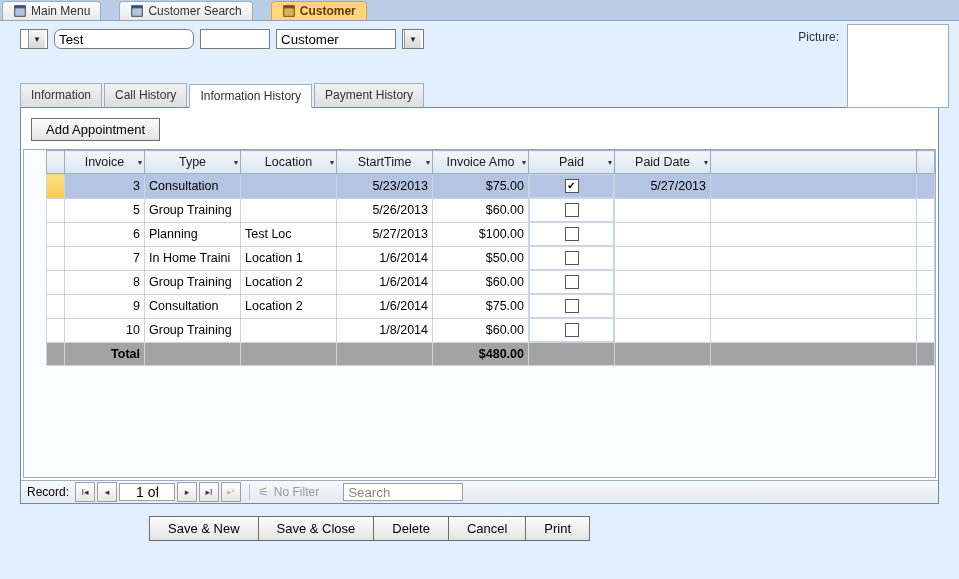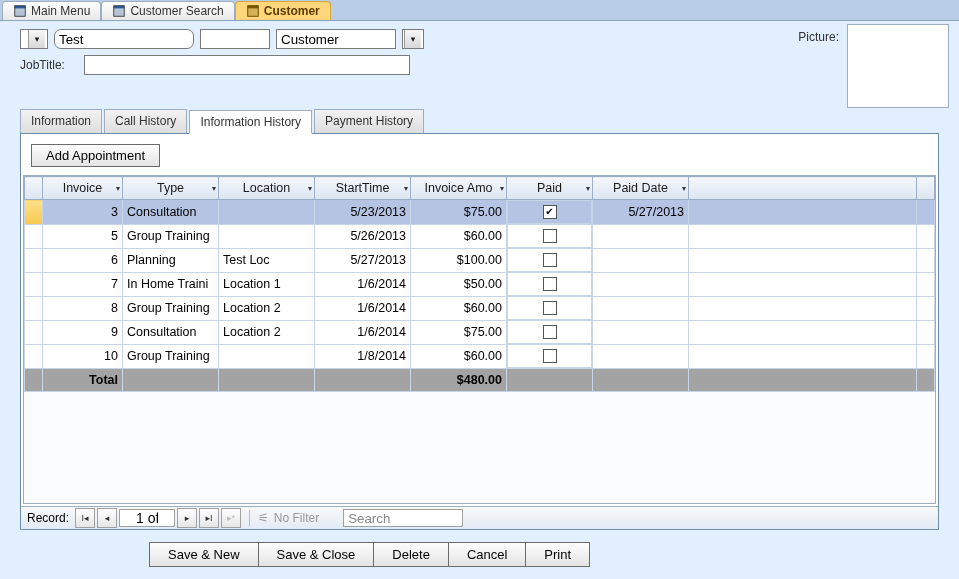--- a/index.html
+++ b/index.html
@@ -1,19 +1,19 @@
 <!DOCTYPE html>
 <html><head>
 <meta charset="utf-8">
 <style>
   html, body { margin: 0; padding: 0; font-family: "Segoe UI", Tahoma, sans-serif; font-size: 12px; background: #e8e2d8; }
   .app { width: 959px; height: 579px; background: #e2efff; position: relative; box-sizing: border-box; }
 
   
-  .window-tabs { display: flex; align-items: flex-end; height: 20px; background: #b9cee6; border-bottom: 1px solid #8ca3bf; padding-left: 2px; gap: 0; }
+  .window-tabs { display: flex; align-items: flex-end; height: 20px; background: #b9cee6; border-bottom: 1px solid #8ca3bf; padding-left: 2px; gap: 18px; }
   .window-tab { display: flex; align-items: center; gap: 4px; padding: 2px 10px; font-size: 12px; border: 1px solid #9baec4; border-bottom: none; border-radius: 4px 4px 0 0; background: linear-gradient(#fdfdfd,#e9e9e9); color: #333; cursor: pointer; }
   .window-tab.active { background: #ffd77a; border-color: #d6a73a; font-weight: bold; color: #5a3d00; }
   .tab-icon { width: 14px; height: 14px; }
 
   
   .form-top { padding: 8px 20px 6px 20px; display: flex; gap: 12px; }
   .top-left { flex: 1; }
   .row { display: flex; align-items: center; gap: 6px; margin-bottom: 6px; }
   .combo-small { width: 28px; height: 20px; border: 1px solid #7a7a7a; background: #fff; display:flex; align-items:center; justify-content:flex-end; padding-right:2px; box-sizing:border-box; cursor:pointer; }
   .combo-med { width: 22px; height:20px; }
@@ -27,21 +27,21 @@
   .inner-tab-row { display:flex; margin: 0 20px; border-bottom:1px solid #6e8baa; padding-top: 22px; }
   .inner-tab { padding: 4px 10px; border:1px solid #9baec4; border-bottom:none; background: linear-gradient(#f2f2f2,#dedede); color:#333; margin-right:2px; cursor:pointer; font-size:12px; }
   .inner-tab.active { background:#fff; position:relative; top:1px; border-bottom:1px solid #fff; }
 
   
   .panel { margin: 0 20px 6px 20px; border:1px solid #6e8baa; border-top:none; background:#fff; height:396px; box-sizing:border-box; position:relative; display:flex; flex-direction:column; }
   .panel-pad { padding: 10px 10px 0 10px; }
   .btn { background: linear-gradient(#fdfdfd,#e4e4e4); border:1px solid #6b6b6b; padding: 3px 14px; font-size:13px; cursor:pointer; }
 
   
-  .grid-wrap { flex:1; margin: 8px 2px 2px 2px; border:1px solid #9baec4; overflow:hidden; background:#fafcff; position:relative; }
+  .grid-wrap { flex:1; margin: 8px 2px 2px 2px; border:1px solid #9baec4; overflow:hidden; background:#fafcff; position:relative;padding-left:22px; }
   .grid { border-collapse: collapse; width: 100%; table-layout:fixed; font-size:12.5px; }
   .grid th { background: linear-gradient(#f4f7fb,#dbe5f1); border:1px solid #9baec4; padding:2px 4px; font-weight:normal; color:#1a1a1a; height:18px; position:relative; white-space:nowrap; overflow:hidden; }
   .grid th .th-text { display:inline-block; }
   .grid th .th-drop { position:absolute; right:2px; top:50%; transform:translateY(-50%); font-size:8px; color:#333; }
   .grid td { border:1px solid #c7d5e6; padding:2px 4px; height:18px; background:#fff; white-space:nowrap; overflow:hidden; }
   .grid tr.sel td { background:#b5c4e3; }
   .grid tr.sel .row-marker { background: linear-gradient(#ffe08a,#f7c94f); }
   .row-marker { width:16px; background: linear-gradient(#f4f7fb,#dbe5f1); border:1px solid #9baec4; }
   .num-right { text-align:right; }
   .chk { display:flex; justify-content:center; align-items:center; }
@@ -104,24 +104,20 @@
       <div class="row">
         <div class="combo-small">
             <div class="combo-arrow">▾</div>
           </div>
         <input class="txt" style="width: 140px; border-radius: 7px;" value="Test">
         <input class="txt" style="width: 70px;" value="">
         <input class="txt" style="width: 120px;" value="Customer">
         <div class="combo-small combo-med">
             <div class="combo-arrow">▾</div>
           </div>
-      </div>
-      <div class="row">
-        <span class="lbl" style="width:58px;">JobTitle:</span>
-        <input class="txt" style="width: 326px;" value="">
       </div>
     </div>
   </div>
   <span class="picture-label">Picture:</span>
   <div class="picture-box"></div>
 
   <div class="inner-tab-row" id="inner-tabs">
       <div class="inner-tab">Information</div>
       <div class="inner-tab">Call History</div>
       <div class="inner-tab active">Information History</div>

